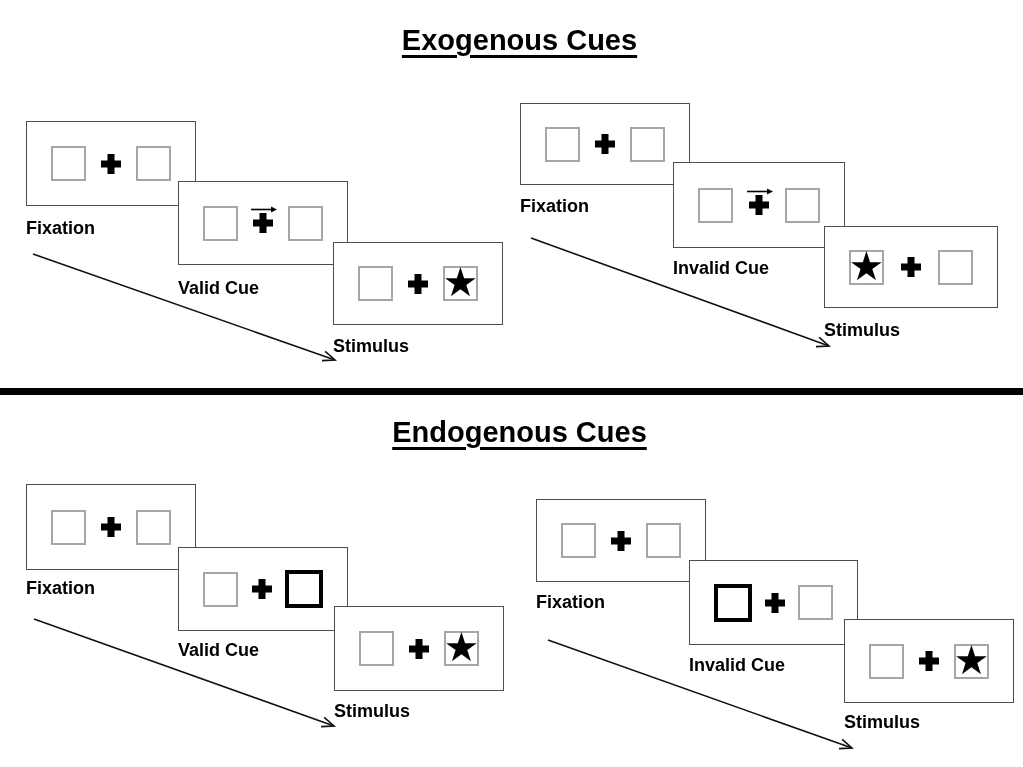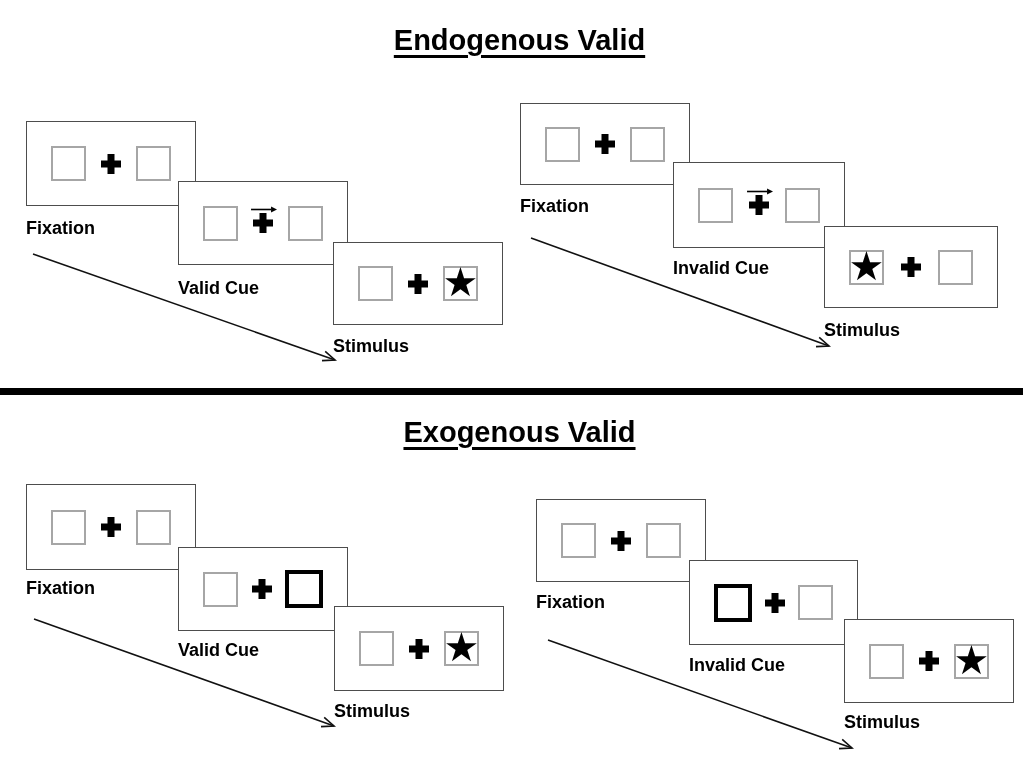--- a/index.html
+++ b/index.html
@@ -43,25 +43,25 @@
   }
   .tarrow{position:absolute;z-index:0;}
   .z1{z-index:1}.z2{z-index:2}.z3{z-index:3}
 </style>
 </head>
 <body>
 
 <div class="stage">
 
   <div class="section-title" style="top:24px">
-    <span class="ul">Endogenous Valid</span>
+    <span class="ul">Exogenous Cues</span>
   </div>
   <div class="divider"></div>
   <div class="section-title" style="top:416px">
-    <span class="ul">Exogenous Valid</span>
+    <span class="ul">Endogenous Cues</span>
   </div>
 
   <svg class="tarrow" style="left:31px;top:252px" width="312" height="114">
     <path d="M2 2 L304 108" stroke="#111" stroke-width="1.6" fill="none"></path>
     <path d="M294.2 99.4 L304 108 L291 108.6" stroke="#111" stroke-width="1.6" fill="none"></path>
   </svg>
   <svg class="tarrow" style="left:529px;top:236px" width="308" height="116">
     <path d="M2 2 L300 110" stroke="#111" stroke-width="1.6" fill="none"></path>
     <path d="M290.2 101.4 L300 110 L287 110.6" stroke="#111" stroke-width="1.6" fill="none"></path>
   </svg>

